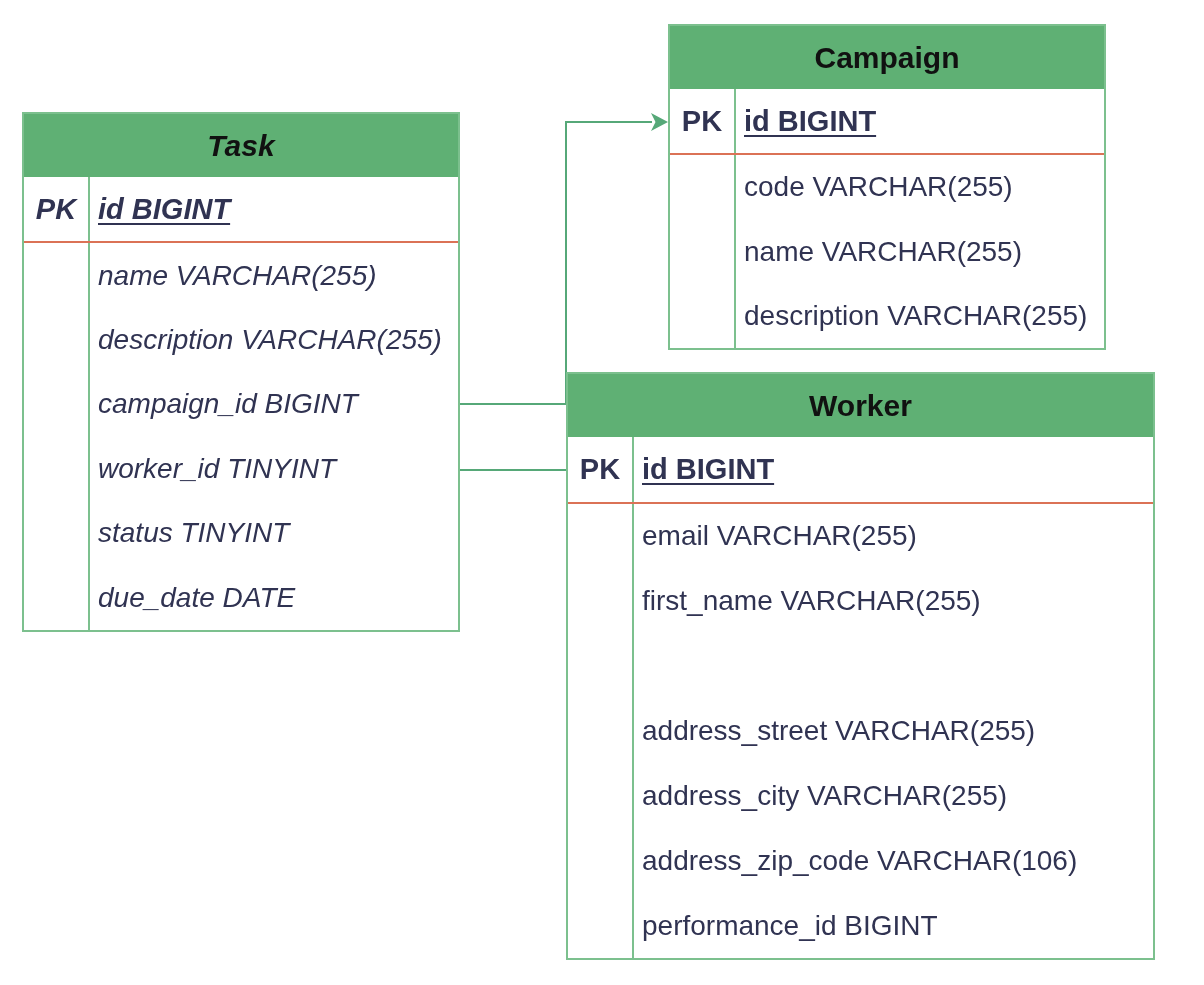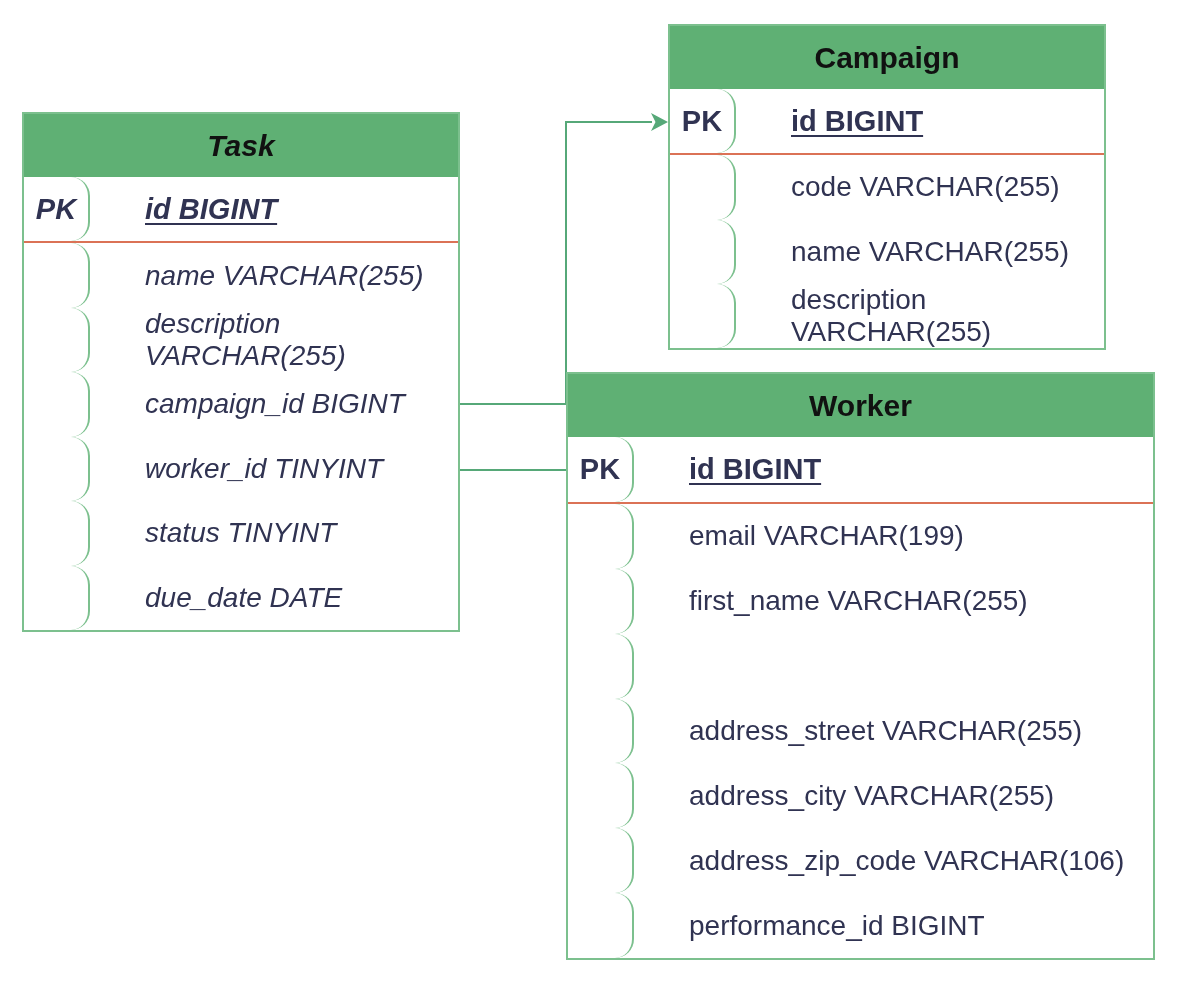--- a/index.html
+++ b/index.html
@@ -46,27 +46,26 @@
     display:flex;align-items:stretch;
     background:#fff;
   }
   .pk-row{border-bottom:2px solid var(--orange);}
   .cell-key{
     flex:0 0 66px;
     border-right:2px solid var(--green-border);
     display:flex;align-items:center;justify-content:center;
     color:var(--ink);font-weight:bold;font-size:29px;
     box-sizing:border-box;
-    border-radius:19px;
   }
   .cell-field{
     flex:1 1 auto;
     display:flex;align-items:center;
     padding-left:8px;
-    color:var(--ink);font-size:28px;margin-left:47px;
+    color:var(--ink);font-size:28px;
   }
   .pk-row .cell-field{
     font-weight:bold;font-size:29px;
   }
   .pk-row .cell-field span{
     text-decoration:underline;
     text-decoration-thickness:2px;
     text-underline-offset:4px;
   }
   .conn-line{fill:none;stroke:var(--connector);stroke-width:2;stroke-linejoin:miter;}
@@ -164,21 +163,21 @@
     <div class="entity-header">Worker</div>
     <div class="row pk-row">
       <div class="cell-key">PK</div>
       <div class="cell-field">
           <span>id BIGINT</span>
         </div>
     </div>
     <div class="row">
         <div class="cell-key"></div>
         <div class="cell-field">
-          <span>email VARCHAR(199)</span>
+          <span>email VARCHAR(255)</span>
         </div>
       </div>
       <div class="row">
         <div class="cell-key"></div>
         <div class="cell-field">
           <span>first_name VARCHAR(255)</span>
         </div>
       </div>
       <div class="row">
         <div class="cell-key"></div>

